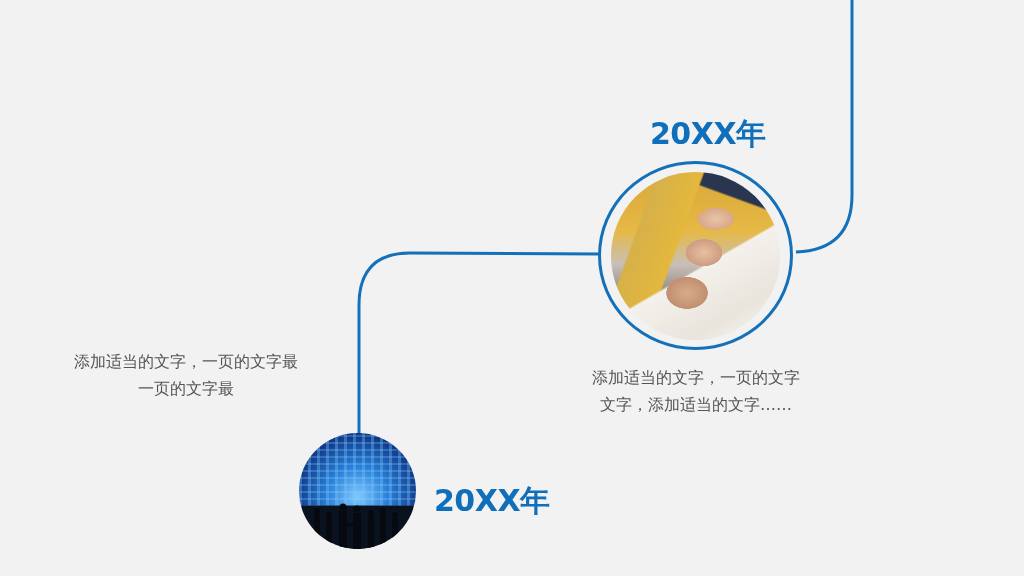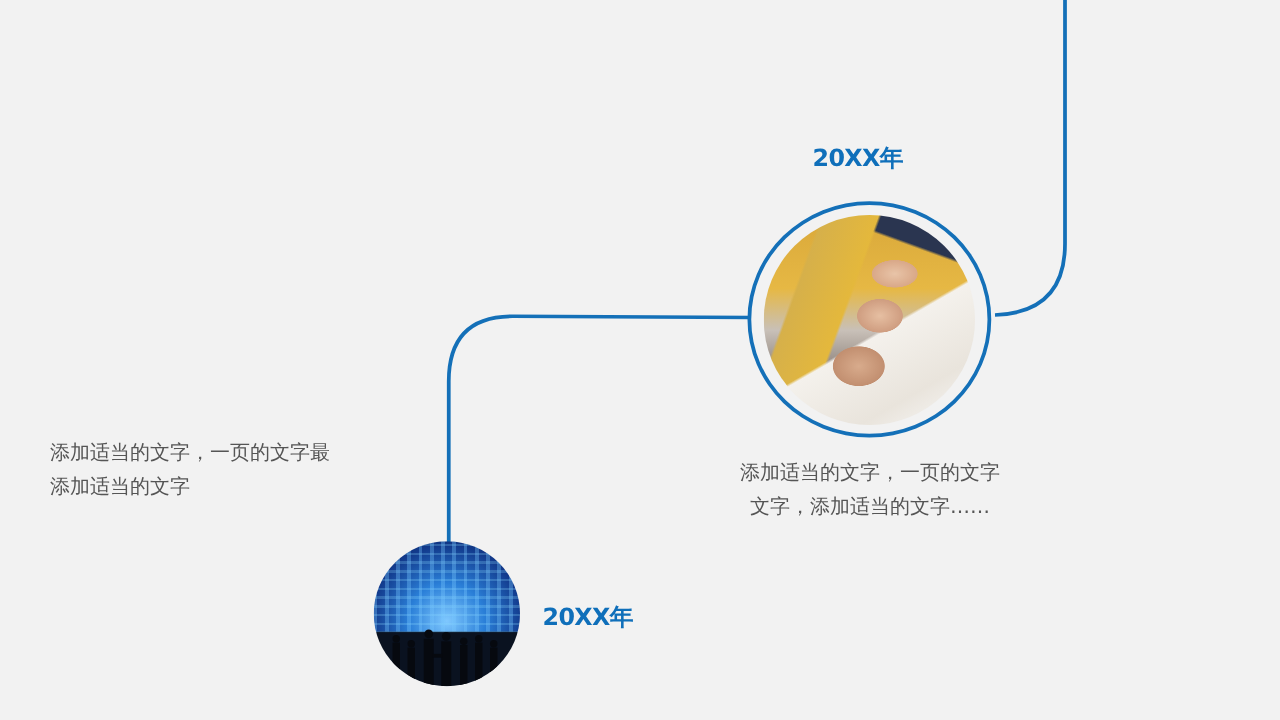--- a/index.html
+++ b/index.html
@@ -3,21 +3,21 @@
   <meta charset="utf-8">
   <style>
     html, body { margin:0; padding:0; }
     body {
       width:1024px; height:576px; overflow:hidden; position:relative;
       background:#f2f2f2;
       font-family:"DejaVu Sans", "Liberation Sans", sans-serif;
     }
     .connector { position:absolute; left:0; top:0; }
     .year {
-      position:absolute; color:#0f6fba; font-weight:bold; font-size:19px;
+      position:absolute; color:#0f6fba; font-weight:bold; font-size:30px;
       font-family:"DejaVu Sans", sans-serif; white-space:nowrap; letter-spacing:-0.5px;
     }
     .desc {
       position:absolute; color:#555555; font-size:16px; line-height:27px;
       font-family:"DejaVu Sans", sans-serif;
     }
     .ring {
       position:absolute; border:3px solid #1470b8; border-radius:50%;
       box-sizing:border-box; background:#f2f2f2;
     }
@@ -57,23 +57,23 @@
   <div class="year" style="left:650px; top:114px;">20XX年</div>
   <div class="ring" style="left:598px; top:161px; width:195px; height:189px;"></div>
   <div class="photo photo-meeting" style="left:611px; top:172px; width:169px; height:168px;"></div>
   <div class="desc" style="left:556px; top:364px; width:280px; text-align:center;">
     <div>添加适当的文字，一页的文字</div>
     <div>文字，添加适当的文字……</div>
   </div>
 </div>
 
 <div>
-  <div class="desc" style="left:40px; top:348px; width:292px; text-align:left;">
+  <div class="desc" style="left:40px; top:348px; width:292px; text-align:center;">
     <div>添加适当的文字，一页的文字最</div>
-    <div>添加适当的文字</div>
+    <div>一页的文字最</div>
   </div>
   <div class="photo photo-market" style="left:299px; top:433px; width:117px; height:116px;">
     <svg class="silhouettes" viewBox="0 0 117 52" preserveAspectRatio="none">
       <g fill="#06090f">
         <circle cx="18" cy="14" r="3"></circle>
           <rect x="15" y="17" width="6" height="35"></rect>
         <circle cx="30" cy="18" r="3"></circle>
           <rect x="27" y="21" width="6" height="31"></rect>
         <circle cx="44" cy="10" r="3.5"></circle>
           <rect x="40" y="14" width="8" height="38"></rect>

